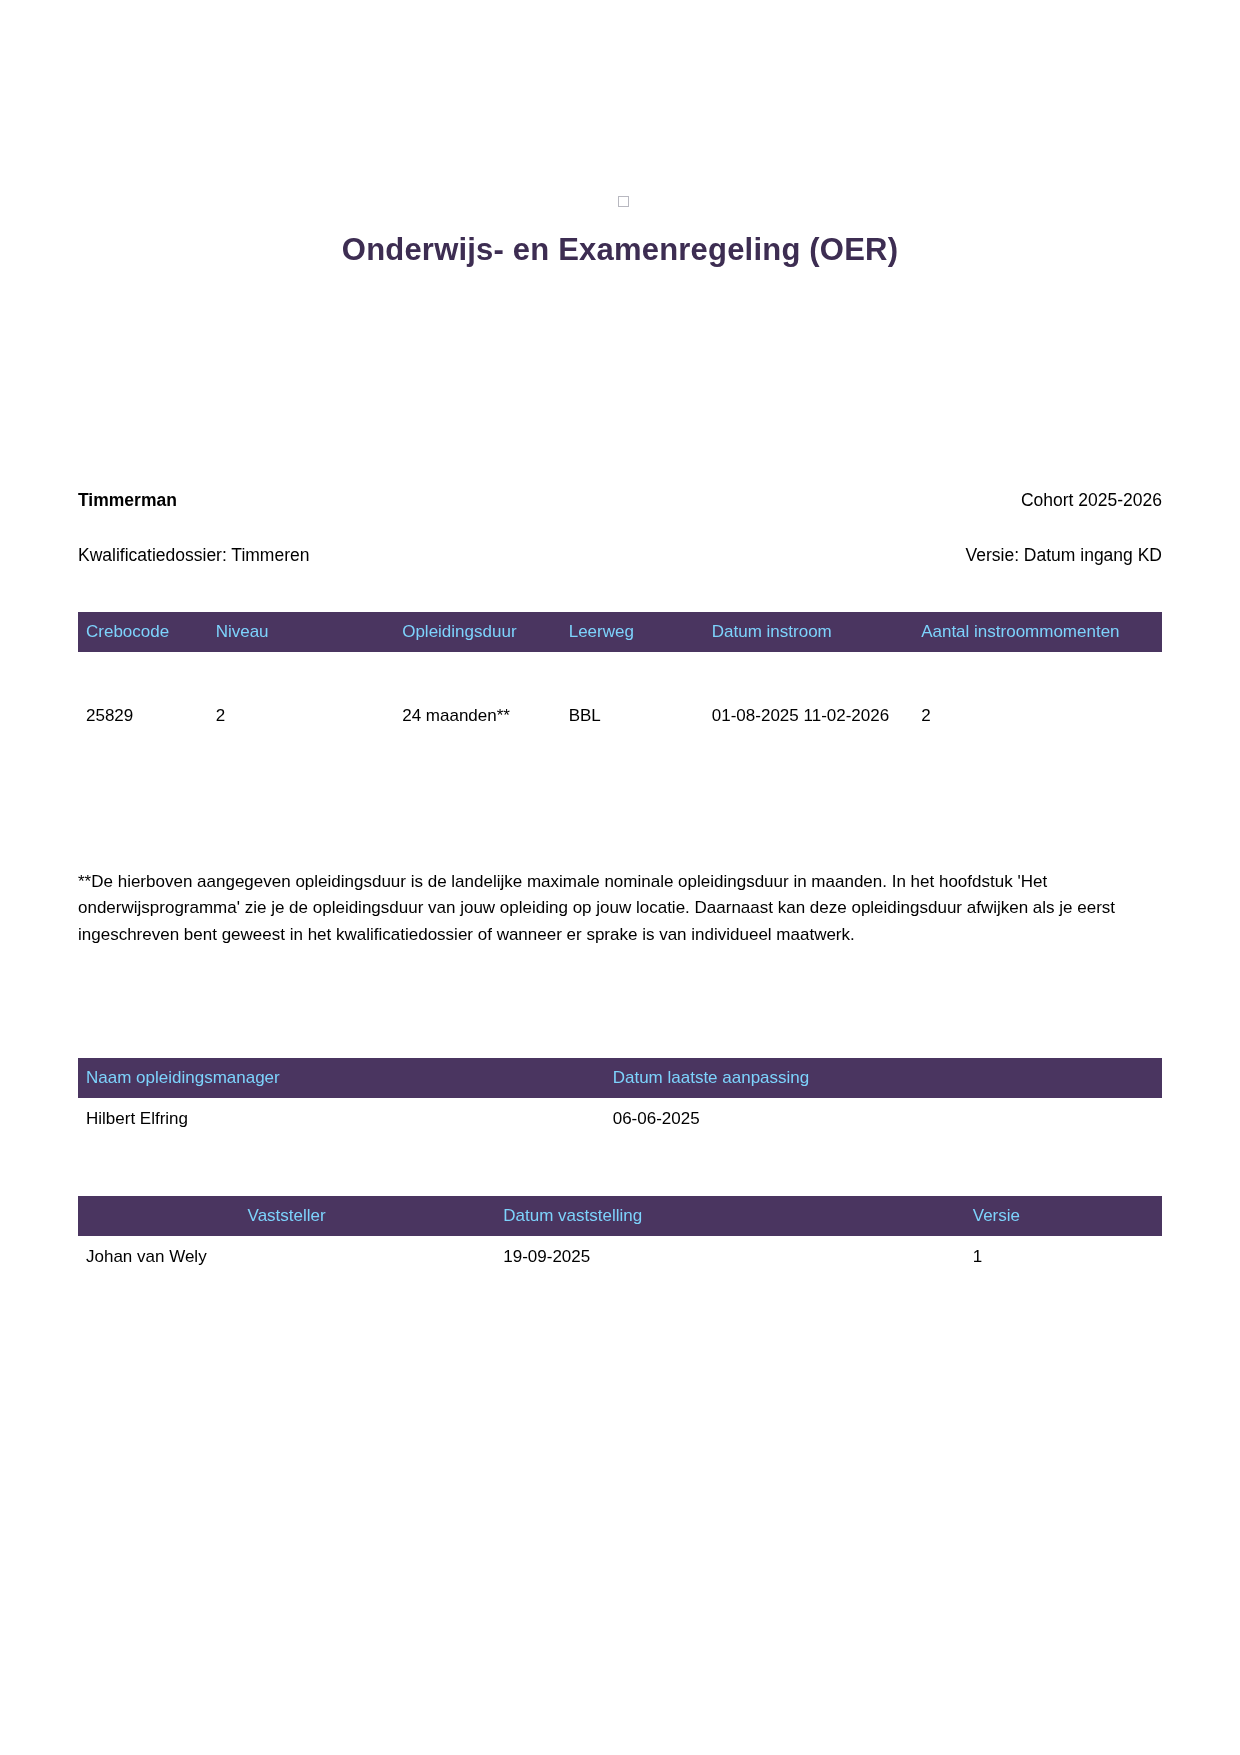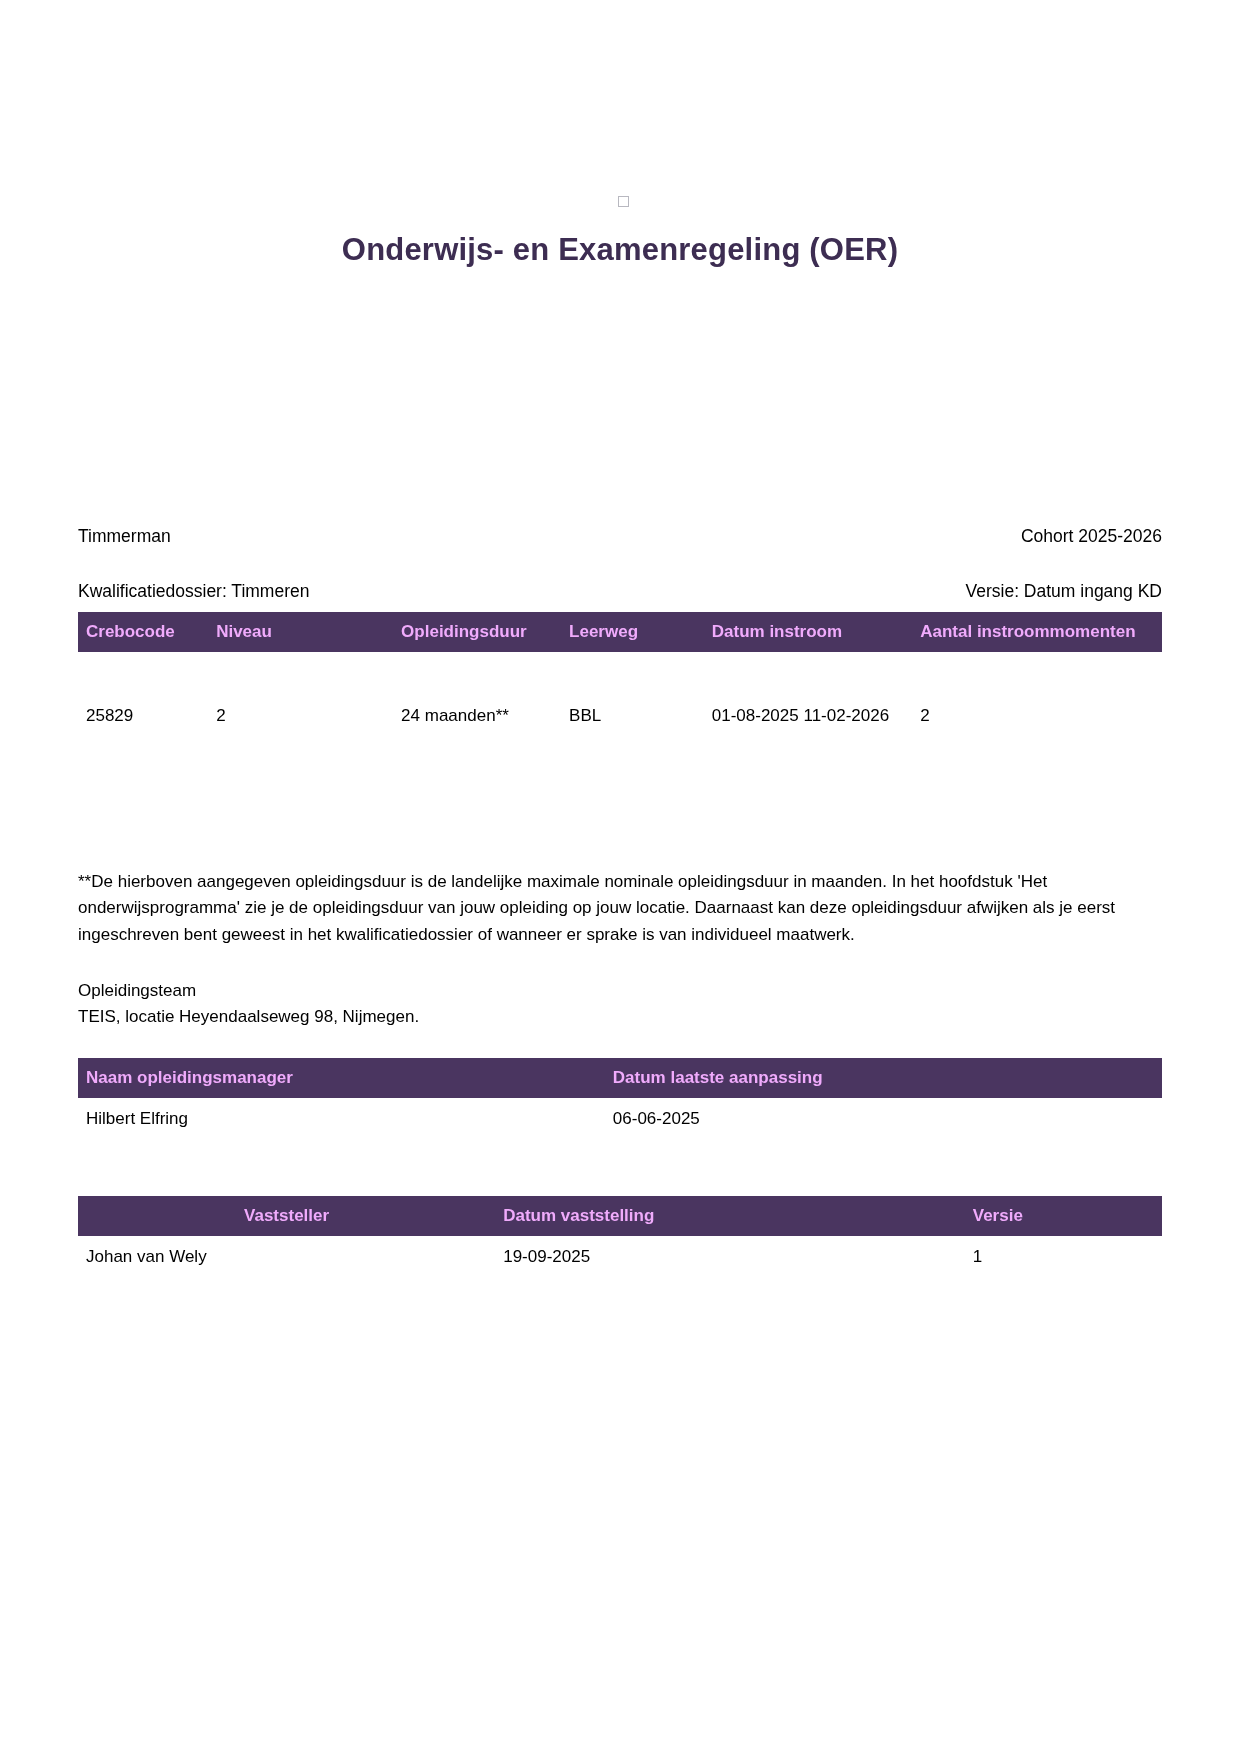--- a/index.html
+++ b/index.html
@@ -49,37 +49,36 @@
     width: 1084px;
   }
   .meta-row {
     display: flex;
     justify-content: space-between;
     align-items: baseline;
     font-size: 17.5px;
     margin-bottom: 34px;
   }
   .meta-left-bold {
-    font-weight: normal;
-    margin-top: 36px;
+    font-weight: bold;
   }
   .meta-right {
     text-align: left;
   }
   .tbl {
     position: absolute;
     left: 78px;
     width: 1084px;
     border-collapse: collapse;
     font-size: 17px;
   }
   .tbl thead th {
     background: #4a3560;
-    color: #f0abfc;
-    font-weight: bold;
+    color: #7dd3fc;
+    font-weight: normal;
     text-align: left;
     padding: 10px 8px;
     font-size: 17px;
   }
   .tbl tbody td {
     padding: 12px 8px;
     vertical-align: middle;
     color: #000000;
   }
   
@@ -170,24 +169,20 @@
         <td>24 maanden**</td>
         <td>BBL</td>
         <td>01-08-2025 11-02-2026</td>
         <td>2</td>
       </tr>
     </tbody>
   </table>
 
   <div class="note">**De hierboven aangegeven opleidingsduur is de landelijke maximale nominale opleidingsduur in maanden. In het hoofdstuk 'Het onderwijsprogramma' zie je de opleidingsduur van jouw opleiding op jouw locatie. Daarnaast kan deze opleidingsduur afwijken als je eerst ingeschreven bent geweest in het kwalificatiedossier of wanneer er sprake is van individueel maatwerk.</div>
 
-  <div class="team">
-    <div>Opleidingsteam</div>
-    <div>TEIS, locatie Heyendaalseweg 98, Nijmegen.</div>
-  </div>
 
   <table class="tbl" id="manager-table">
     <thead>
       <tr>
         <th>Naam opleidingsmanager</th>
         <th>Datum laatste aanpassing</th>
       </tr>
     </thead>
     <tbody>
       <tr>

